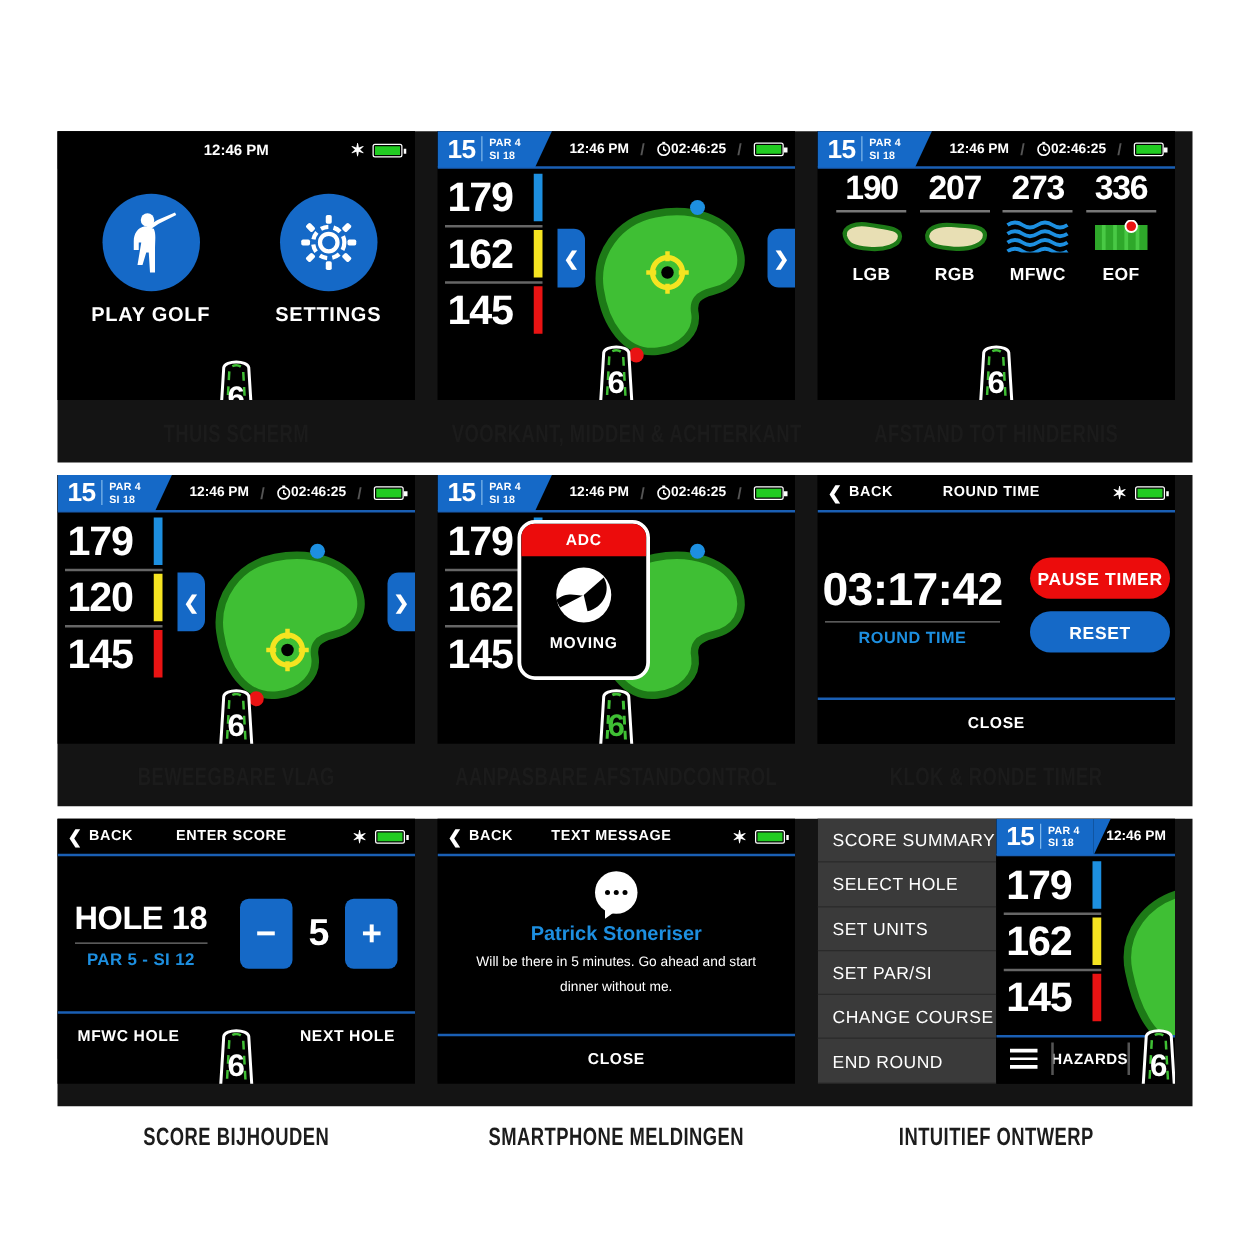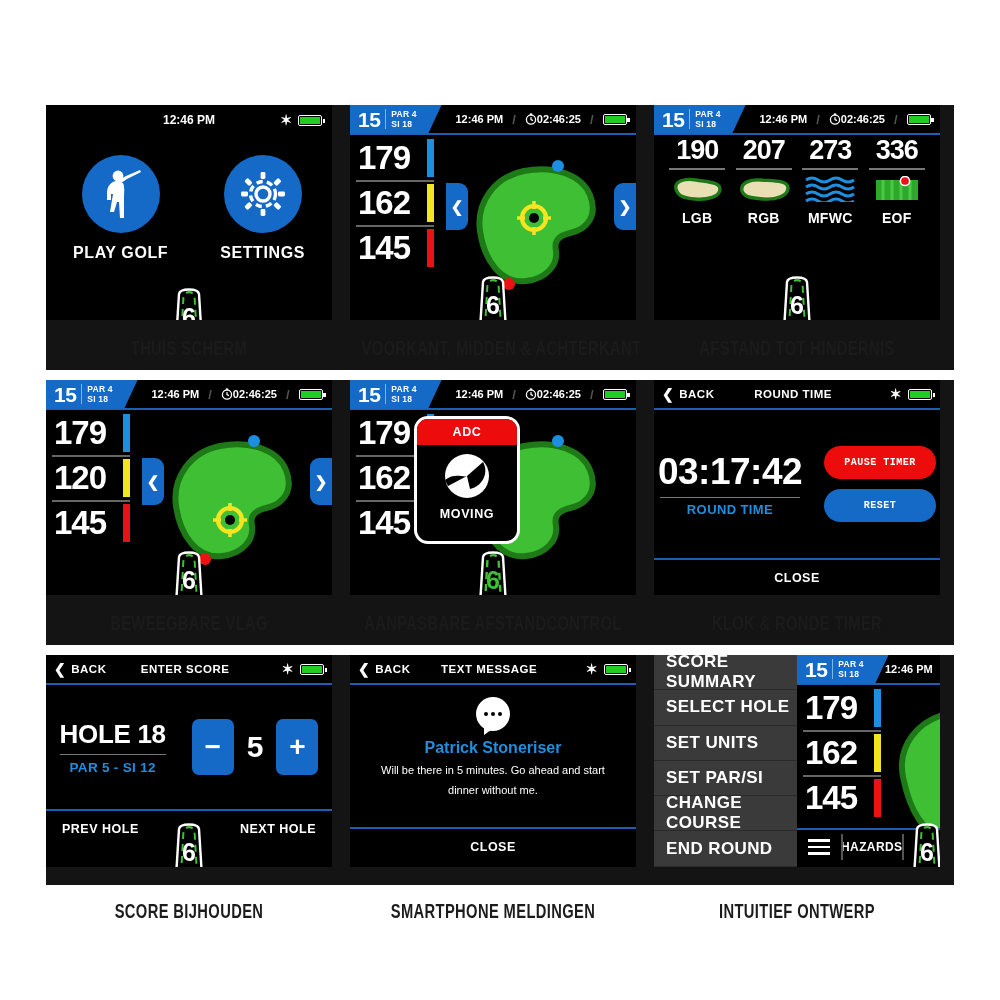--- a/index.html
+++ b/index.html
@@ -178,21 +178,21 @@
     gap: 22px; padding: 0 14px;
   }
   .timer-left { text-align: center; }
   .timer-val { font-size: 37px; font-weight: bold; letter-spacing: -.5px; }
   .timer-rule { height: 1.5px; background: #777; margin: 4px 2px 4px; }
   .timer-lbl { font-size: 13px; font-weight: bold; color: #1d8fe0; letter-spacing: .4px; }
   .timer-btns { display: flex; flex-direction: column; gap: 10px; }
   .pill {
     width: 112px; height: 33px; border-radius: 17px;
     display: flex; align-items: center; justify-content: center;
-    font-size: 10px; font-weight: bold; letter-spacing: .5px; color: #fff; font-family: Liberation Mono, monospace;
+    font-size: 14px; font-weight: bold; letter-spacing: .5px; color: #fff;
   }
   .pill.red { background: #ec0c0c; }
   .pill.blue { background: #1569c7; }
 
   
   .score-body { height: 124px; display: flex; align-items: center; justify-content: center; gap: 26px; }
   .score-left { text-align: center; }
   .hole-title { font-size: 26px; font-weight: bold; letter-spacing: -.3px; }
   .hole-rule { height: 1.5px; background: #777; margin: 4px 0 5px; }
   .hole-sub { font-size: 13.5px; font-weight: bold; color: #1d8fe0; letter-spacing: .3px; }
@@ -219,21 +219,21 @@
   .dots { display: flex; gap: 3px; position: relative; z-index: 2; }
   .dots i { width: 4px; height: 4px; border-radius: 50%; background: #000; display: block; }
   .msg-sender { color: #1d8fe0; font-size: 16px; font-weight: bold; margin-bottom: 3px; }
   .msg-text { font-size: 11px; line-height: 20px; padding: 0 4px; }
 
   
   .menu-wrap { position: relative; height: 212px; display: flex; }
   .menu-list { width: 143px; background: #3a3a3a; }
   .menu-item {
     height: 35.3px; display: flex; align-items: center; padding-left: 12px;
-    font-size: 17px; font-weight: bold; letter-spacing: .4px;
+    font-size: 14px; font-weight: normal; letter-spacing: .4px;
     border-bottom: 1.5px solid #2a2a2a; color: #fff;
   }
   .menu-right { flex: 1; position: relative; overflow: hidden; background: #000; }
 </style>
 </head>
 <body>
 
 <div class="page">
 
   <div class="band band1"></div>
@@ -647,21 +647,21 @@
           <div class="hole-rule"></div>
           <div class="hole-sub">PAR 5 - SI 12</div>
         </div>
         <div class="stepper">
           <div class="stepbtn">−</div>
           <div class="stepval">5</div>
           <div class="stepbtn">+</div>
         </div>
       </div>
       <div class="footbar split">
-        <span>PREV HOLE</span>
+        <span>MFWC HOLE</span>
         <span>NEXT HOLE</span>
       </div>
       <div class="tee-badge">
         <svg width="50" height="58" viewBox="0 0 50 58">
           <path d="M12 58 L15 10 C16 4,34 4,35 10 L38 58 Z" fill="#000" stroke="#fff" stroke-width="2.4"></path>
           <path d="M17 56 L19.5 12 C20.5 7,29.5 7,30.5 12 L33 56" fill="none" stroke="#3fbf34" stroke-width="2" stroke-dasharray="7 5"></path>
           <text x="25" y="42" text-anchor="middle" font-family="Liberation Sans, sans-serif" font-size="25" font-weight="bold" fill="#fff">6</text>
         </svg>
       </div>
     </div>

